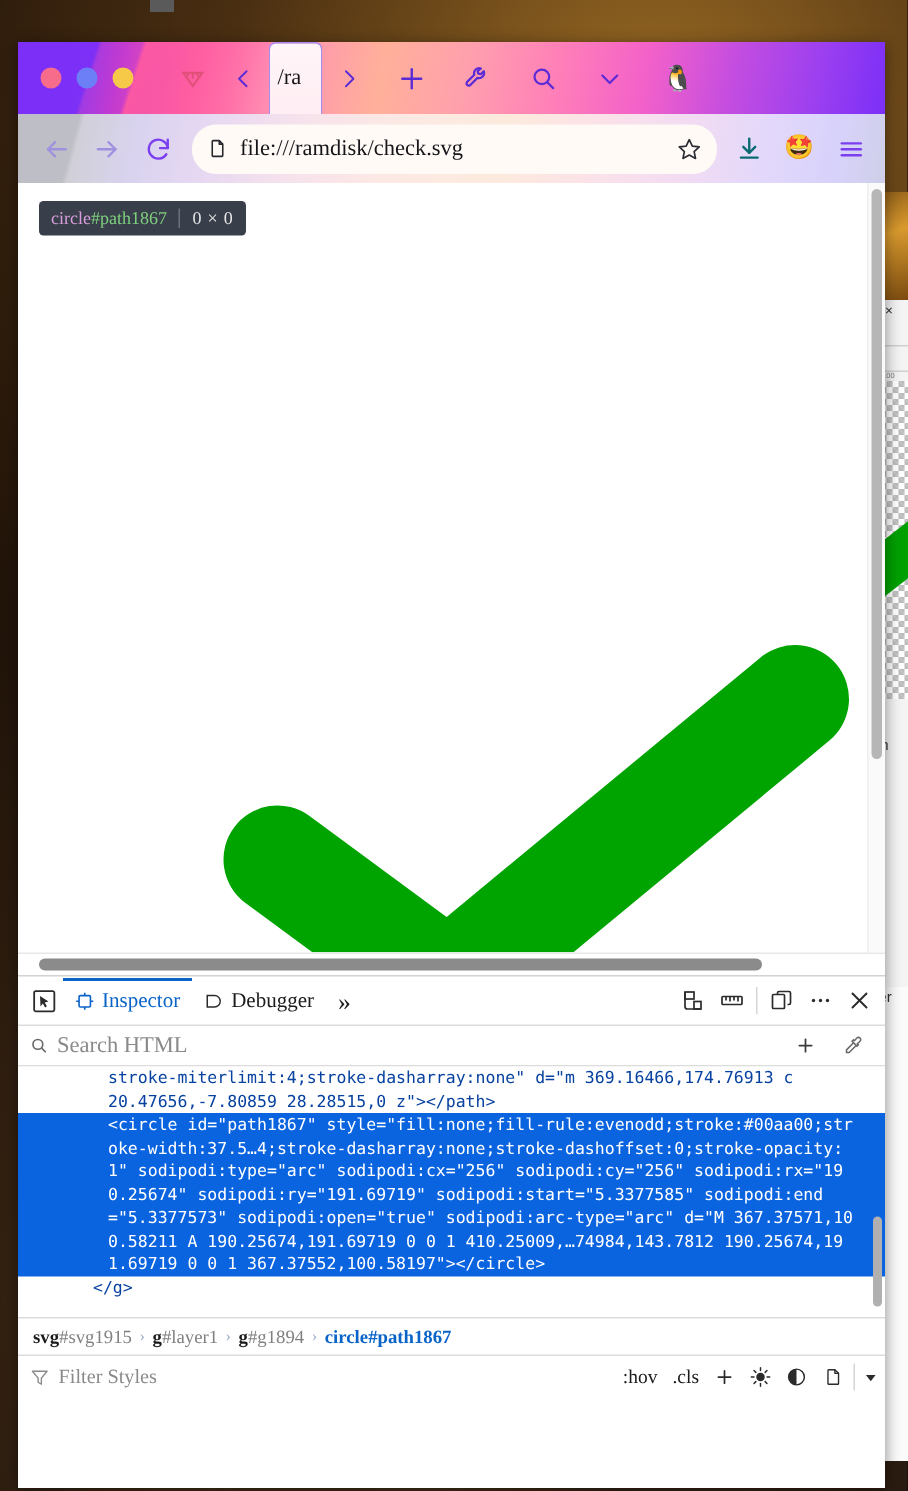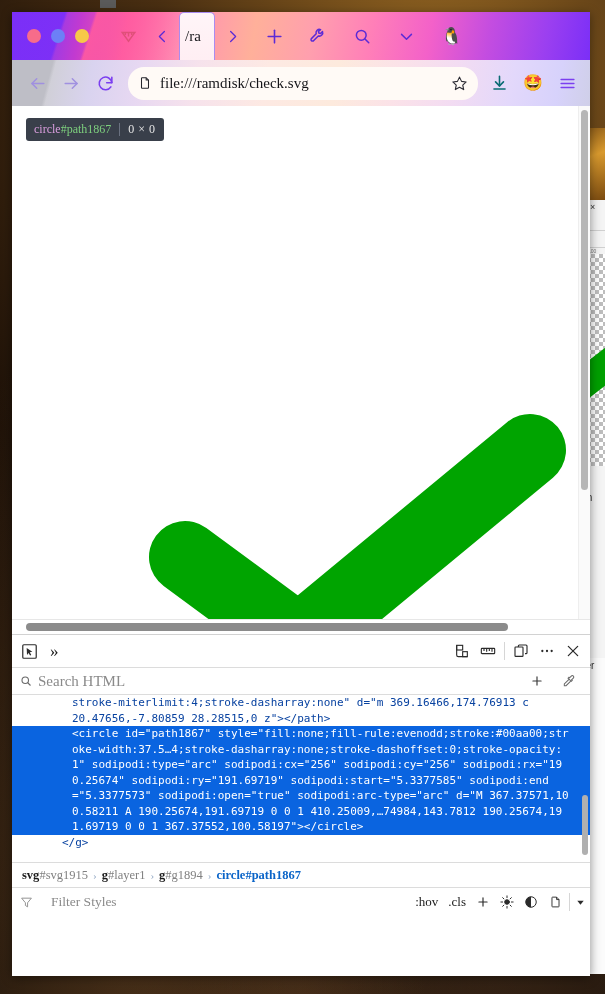--- a/index.html
+++ b/index.html
@@ -73,21 +73,21 @@
 
   
   #top-nub {
     position: absolute; left: 100px; top: 0; width: 16px; height: 8px;
     background: #5a5a5a; z-index: 2;
   }
 
   
   #browser {
     position: absolute;
-    left: 12px; top: 12px;
+    left: 12px; top: 28px;
     width: 578px; height: 964px;
     background: #fff;
     overflow: hidden;
     z-index: 5;
     box-shadow: 0 2px 10px rgba(0,0,0,.45);
   }
 
   
   #tabstrip {
     position: relative;
@@ -292,21 +292,21 @@
   #breadcrumb .sepc { color:#9aaec8; font-size:11px; }
 
   #styles-bar {
     height: 28px; display:flex; align-items:center; gap:0;
     border-top:1px solid #dcdcdc;
     padding: 0 2px 0 8px;
     background:#fff;
   }
   #styles-bar .sb-text {
     flex:1; font-family:"Liberation Serif", serif; font-size:13.5px; color:#8a8a8a;
-    margin-left:18px;
+    margin-left:6px;
   }
   .sb-pill { font-family:"Liberation Serif", serif; font-size:13px; color:#1b1b1b; padding: 0 5px; }
   .sb-ic { width:24px;height:24px;display:flex;align-items:center;justify-content:center;color:#2b2b2b;flex:none;}
   .sb-div { width:1px;height:18px;background:#d6d6d6;margin:0 2px; }
 </style>
 </head>
 <body>
 
 <div id="desktop"></div>
 
@@ -476,22 +476,42 @@
   <div id="devtools">
 
     <div id="dt-toolbar">
       <div class="dt-icbtn">
         <svg width="17" height="17" viewBox="0 0 24 24" fill="none" stroke="#2b2b2b" stroke-width="1.7" stroke-linejoin="round">
           <rect x="2.5" y="2.5" width="19" height="19" rx="1.5"></rect>
           <path d="M8 7l8 5.2-3.6.9 2.1 3.7-1.7 1-2.1-3.7-2.2 2.9z" fill="#2b2b2b" stroke="none"></path>
         </svg>
       </div>
 
-
-
+      <div class="dt-tab active">
+        <span class="ti">
+          <svg width="13" height="13" viewBox="0 0 24 24" fill="none" stroke="#0a64c8" stroke-width="2">
+              <rect x="5" y="5" width="14" height="14" rx="1.5"></rect>
+              <line x1="12" y1="1.5" x2="12" y2="5"></line>
+              <line x1="12" y1="19" x2="12" y2="22.5"></line>
+              <line x1="1.5" y1="12" x2="5" y2="12"></line>
+              <line x1="19" y1="12" x2="22.5" y2="12"></line>
+            </svg>
+        </span>
+        <span>Inspector</span>
+      </div>
+
+
+      <div class="dt-tab">
+        <span class="ti">
+          <svg width="13" height="13" viewBox="0 0 24 24" fill="none" stroke="#2b2b2b" stroke-width="1.8">
+              <path d="M4 5h9a7 7 0 0 1 0 14H4z"></path>
+            </svg>
+        </span>
+        <span>Debugger</span>
+      </div>
 
       <div class="dt-tab" style="font-size:17px">
         <span>»</span>
       </div>
 
       <div id="dt-spacer"></div>
 
       <div class="dt-icbtn">
         <svg width="16" height="16" viewBox="0 0 24 24" fill="none" stroke="#2b2b2b" stroke-width="1.7">
             <path d="M4 3.5v14.5a2.5 2.5 0 0 0 2.5 2.5H20"></path>

